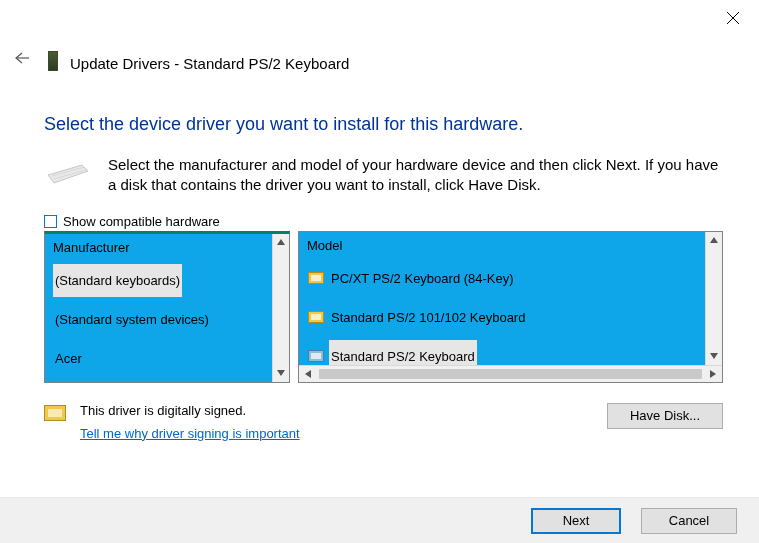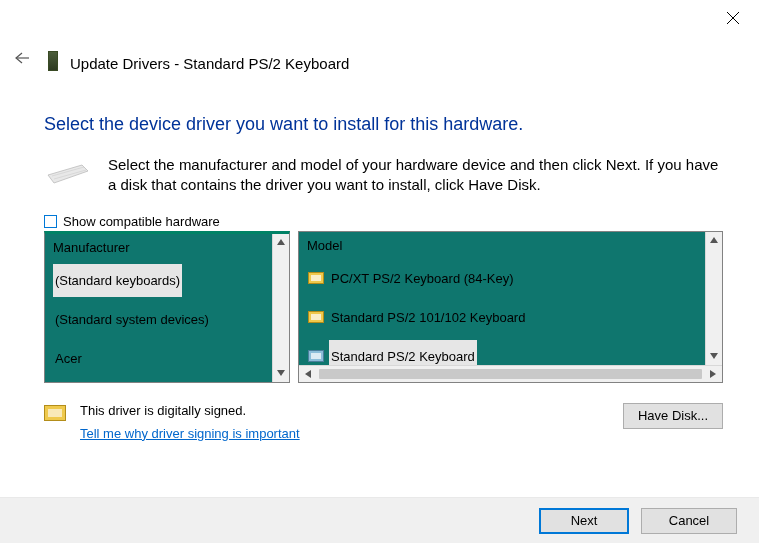--- a/index.html
+++ b/index.html
@@ -114,21 +114,21 @@
     cursor: pointer;
   }
   .compat-label { font-size: 13px; }
 
   .panels {
     display: flex;
     gap: 8px;
   }
   .panel {
     border: 1px solid #828282;
-    background: #0f766e;
+    background: #0ea5e9;
     height: 152px;
     overflow: hidden;
     position: relative;
   }
   .panel.left {
     width: 246px;
     border-top: 3px solid #008266;
     display: flex;
   }
   .panel.right {
@@ -231,34 +231,34 @@
 
   .btn {
     font-family: inherit;
     font-size: 13px;
     background:#e1e1e1;
     border:1px solid #adadad;
     height:26px;
     cursor:pointer;
   }
   .btn.wide { width:96px; }
-  .btn.have { width:100px; }
+  .btn.have { width:116px; }
   .btn.primary { border:2px solid #0078d7; background:#e1e1e1; height:26px; width:90px; }
 
   .footer {
     position:absolute;
     left:0; right:0; bottom:0;
     height:46px;
     background:#f0f0f0;
     border-top:1px solid #e9e9e9;
     display:flex;
     align-items:center;
     justify-content:flex-end;
     padding-right:22px;
-    gap:12px;
+    gap:20px;
   }
 </style>
 </head>
 <body>
 
 <div class="chrome-close" title="Close">
   <svg width="14" height="14" viewBox="0 0 14 14">
       <line x1="1" y1="1" x2="13" y2="13"></line>
       <line x1="13" y1="1" x2="1" y2="13"></line>
     </svg>

